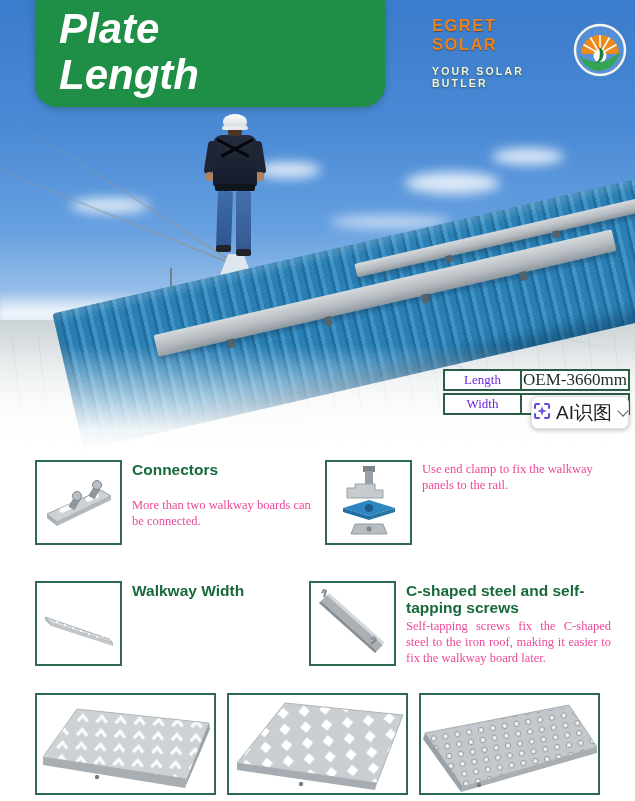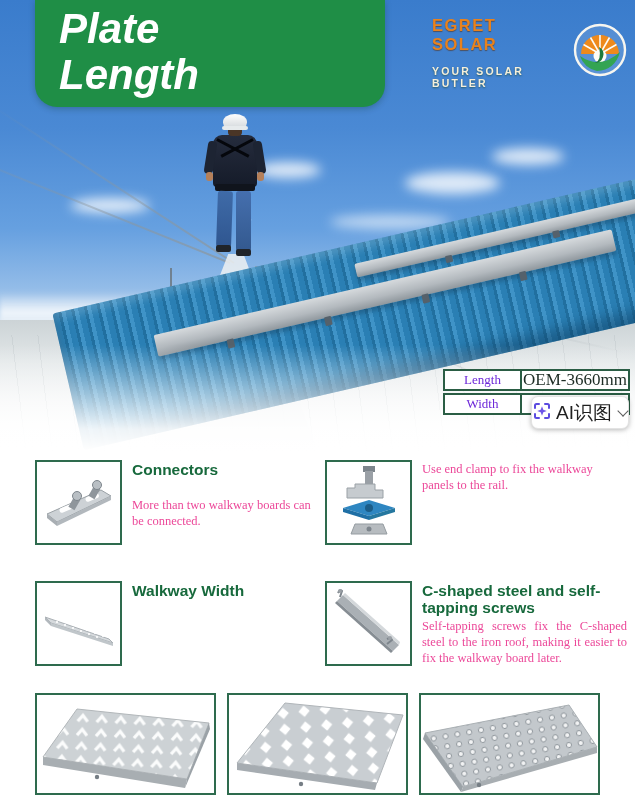--- a/index.html
+++ b/index.html
@@ -93,21 +93,21 @@
         justify-content:center;gap:5px;cursor:pointer;}
   .ai-btn .label{font-size:19px;color:#1f1f1f;}
   .chev{width:7px;height:7px;border-right:1.8px solid #5c5c5c;border-bottom:1.8px solid #5c5c5c;
         transform:rotate(45deg);margin-top:-4px;margin-left:2px;}
 
   
   .feature{position:absolute;display:flex;gap:10px;}
   .f1{left:35px;top:460px;width:285px;}
   .f2{left:325px;top:460px;width:302px;}
   .f3{left:35px;top:581px;width:285px;}
-  .f4{left:325px;top:581px;width:302px;}
+  .f4{left:309px;top:581px;width:302px;}
   .thumb{width:83px;height:81px;border:2px solid #2e6b4e;background:#fff;flex:0 0 auto;
         display:flex;align-items:center;justify-content:center;}
   .ftext{flex:1;padding-top:1px;}
   .ftitle{font-size:15.5px;font-weight:bold;color:#17693c;line-height:17px;min-height:36px;}
   .fbody{font-family:"Liberation Serif",serif;font-size:12.5px;color:#ec4899;line-height:16px;}
   .just{text-align:justify;}
 
   
   .gallery-item{position:absolute;top:693px;width:177px;height:98px;border:2px solid #2e6b4e;background:#fff;}
   .g1{left:35px;} .g2{left:227px;} .g3{left:419px;}

